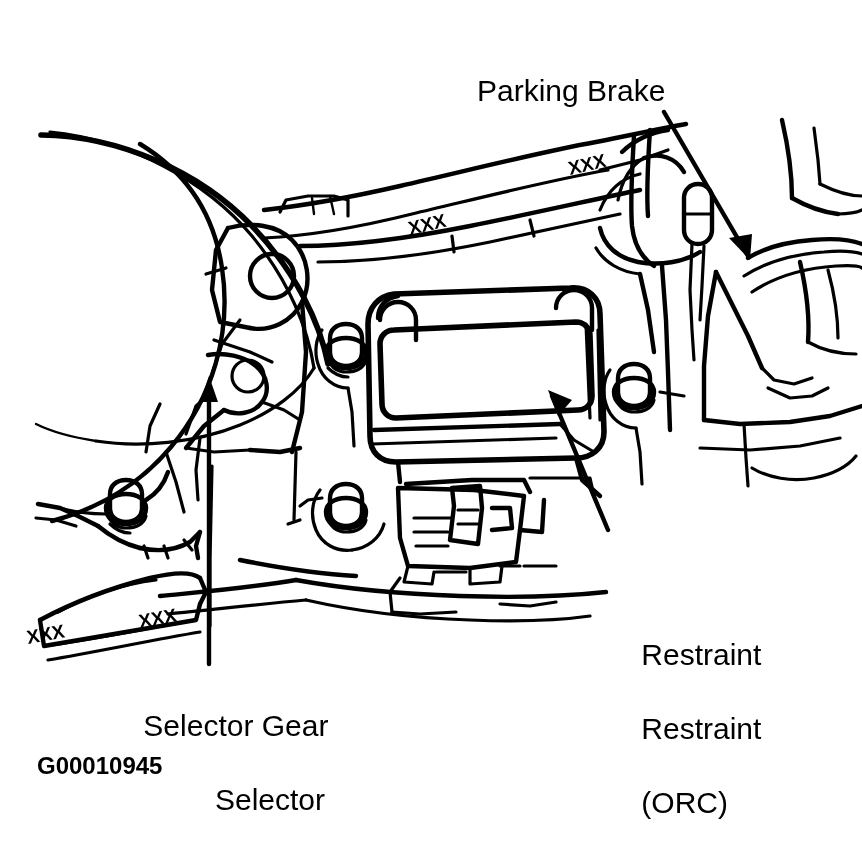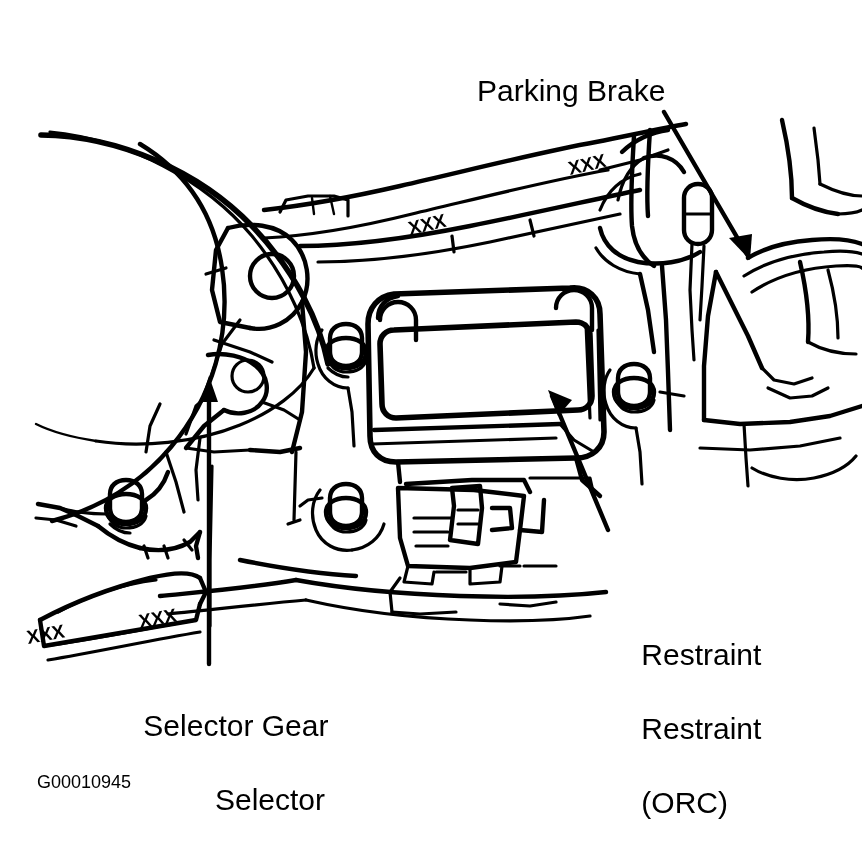--- a/index.html
+++ b/index.html
@@ -50,23 +50,24 @@
   }
   #label-console-gear-selector {
     left: 110px;
     top: 670px;
     text-align: center;
     width: 215px;
   }
   #label-console-gear-selector .line2 { display: block; text-align: right; }
   #label-figure-id {
     left: 37px;
-    top: 768px;
-    font-size: 18px;
+    top: 752px;
+    font-size: 24px;
     line-height: 28px;
+    font-weight: bold;
   }
   .art { fill: none; stroke: #000000; stroke-linecap: round; stroke-linejoin: round; }
   .w2  { stroke-width: 2.4; }
   .w3  { stroke-width: 3.2; }
   .w4  { stroke-width: 4.4; }
   .w5  { stroke-width: 5.6; }
   .solid { fill: #000000; stroke: none; }
 </style>
 </head>
 <body>

